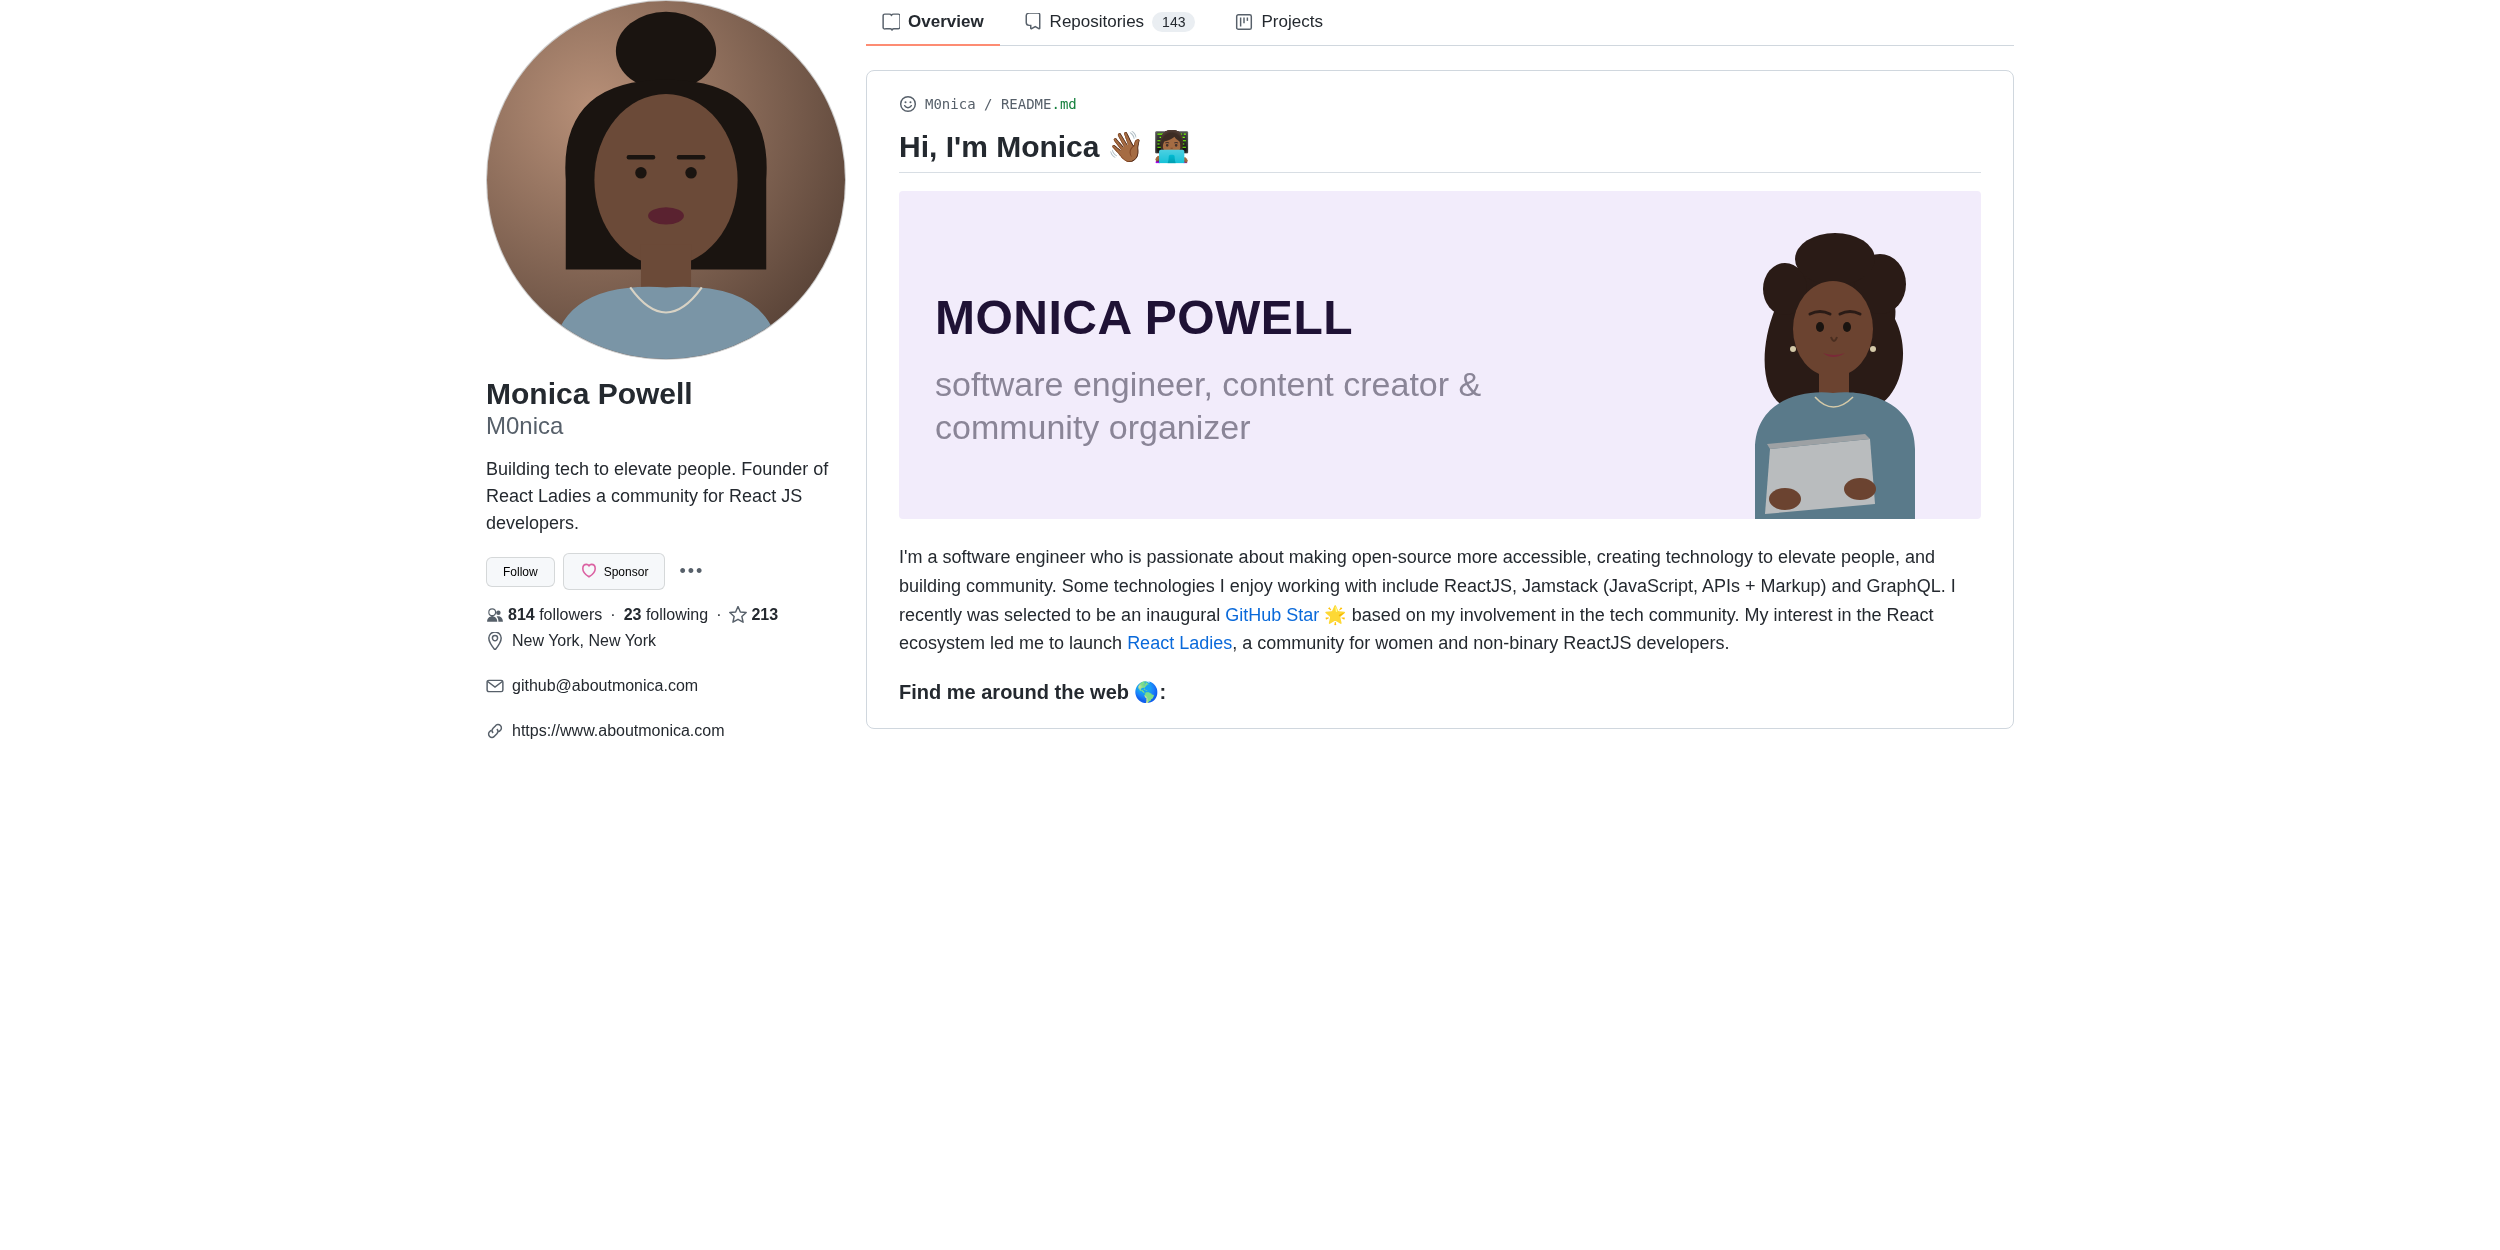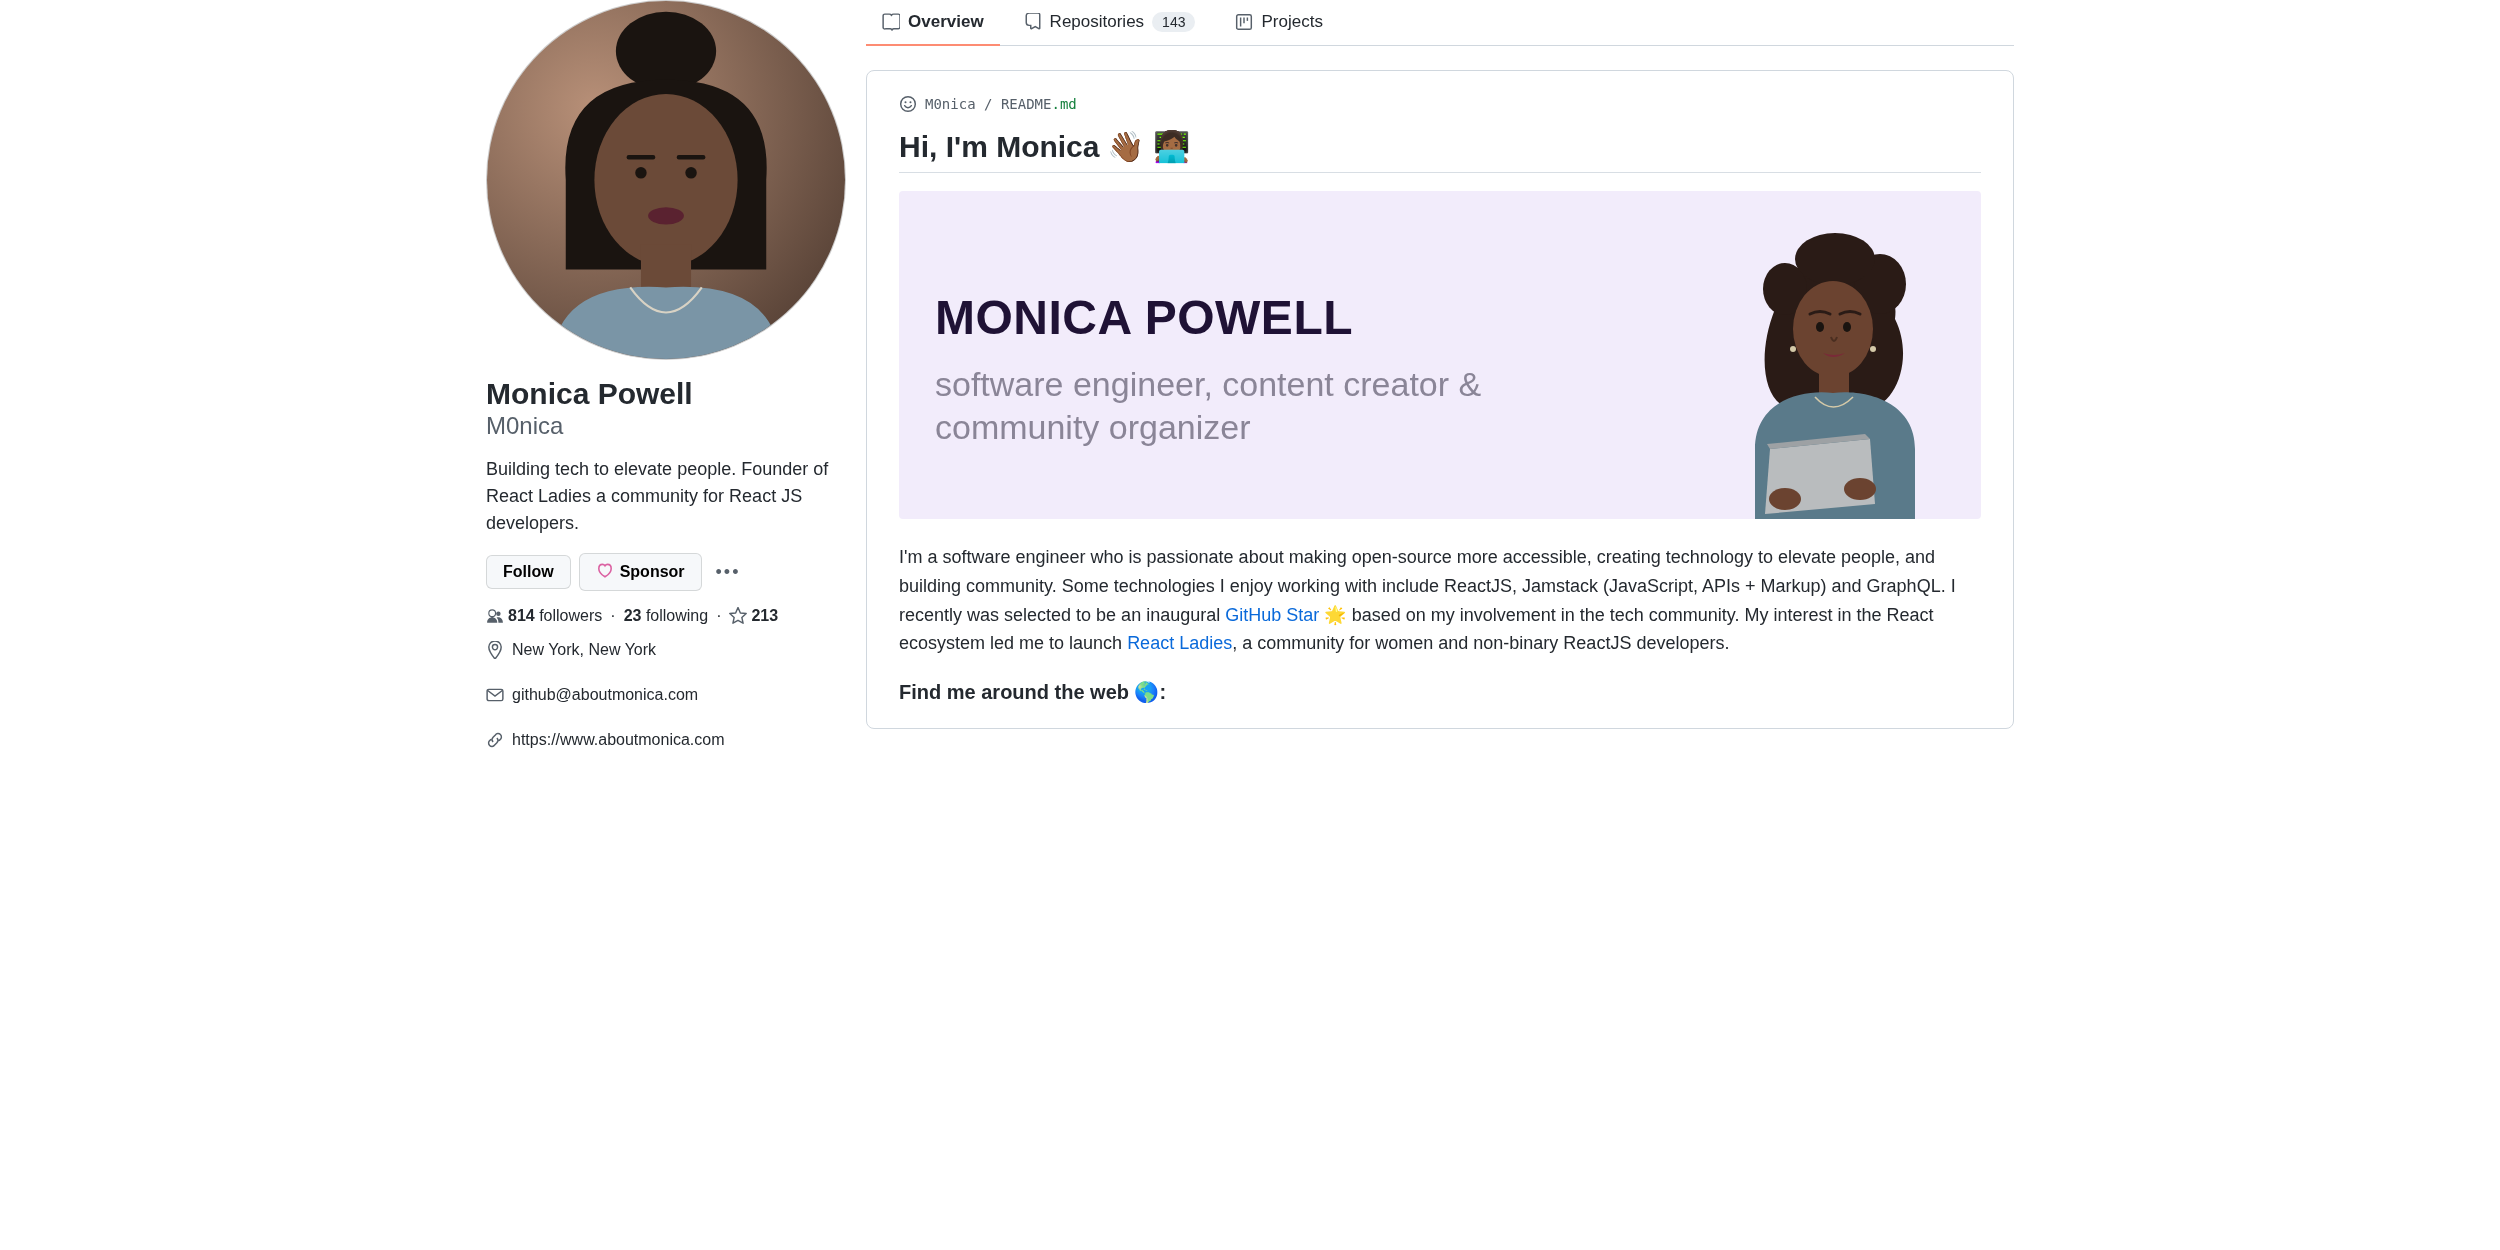--- a/index.html
+++ b/index.html
@@ -28,32 +28,32 @@
     margin-bottom: 16px;
     border: 1px solid rgba(0,0,0,0.08);
   }
   .avatar-wrap svg { width:100%; height:100%; display:block; }
   .name { font-size: 30px; font-weight: 600; line-height: 1.2; color:#24292f; }
   .username { font-size: 24px; color: #57606a; font-weight: 300; margin-bottom: 16px; }
   .bio { font-size: 18px; color:#24292f; line-height:1.5; margin-bottom: 16px; }
   .btn-row { display:flex; gap:8px; align-items:center; margin-bottom: 16px; }
   .btn {
     padding: 7px 16px;
-    font-size: 16px;
+    font-size: 12px;
     border-radius: 6px;
     border: 1px solid rgba(27,31,36,0.15);
     background: #f6f8fa;
     cursor: pointer;
     display:flex; align-items:center; gap:6px;
-    font-weight: 700;
+    font-weight: 400;
     text-align: right;
   }
   .btn .heart { color:#db61a2; }
   .kebab { color:#57606a; font-size:18px; cursor:pointer; padding:6px; letter-spacing:2px; }
-  .follow-stats { font-size:16px; color:#24292f; margin-bottom:16px; display:flex; align-items:center; flex-wrap:wrap; gap:4px; }
+  .follow-stats { font-size:16px; color:#24292f; margin-bottom:8px; display:flex; align-items:center; flex-wrap:wrap; gap:4px; }
   .follow-stats .b { font-weight:600; }
   .follow-stats .sep { margin:0 4px; }
   .meta-list { display:flex; flex-direction:column; gap:27px; font-size:16px; color:#24292f; }
   .meta-item { display:flex; align-items:center; gap:8px; }
   .meta-item svg, .follow-stats svg { width:18px; height:18px; fill:#57606a; flex-shrink:0; }
   
   .main { flex:1; padding: 0 16px; min-width:0; }
   .tabnav {
     display:flex; align-items:center; gap:8px;
     border-bottom: 1px solid #d0d7de;

